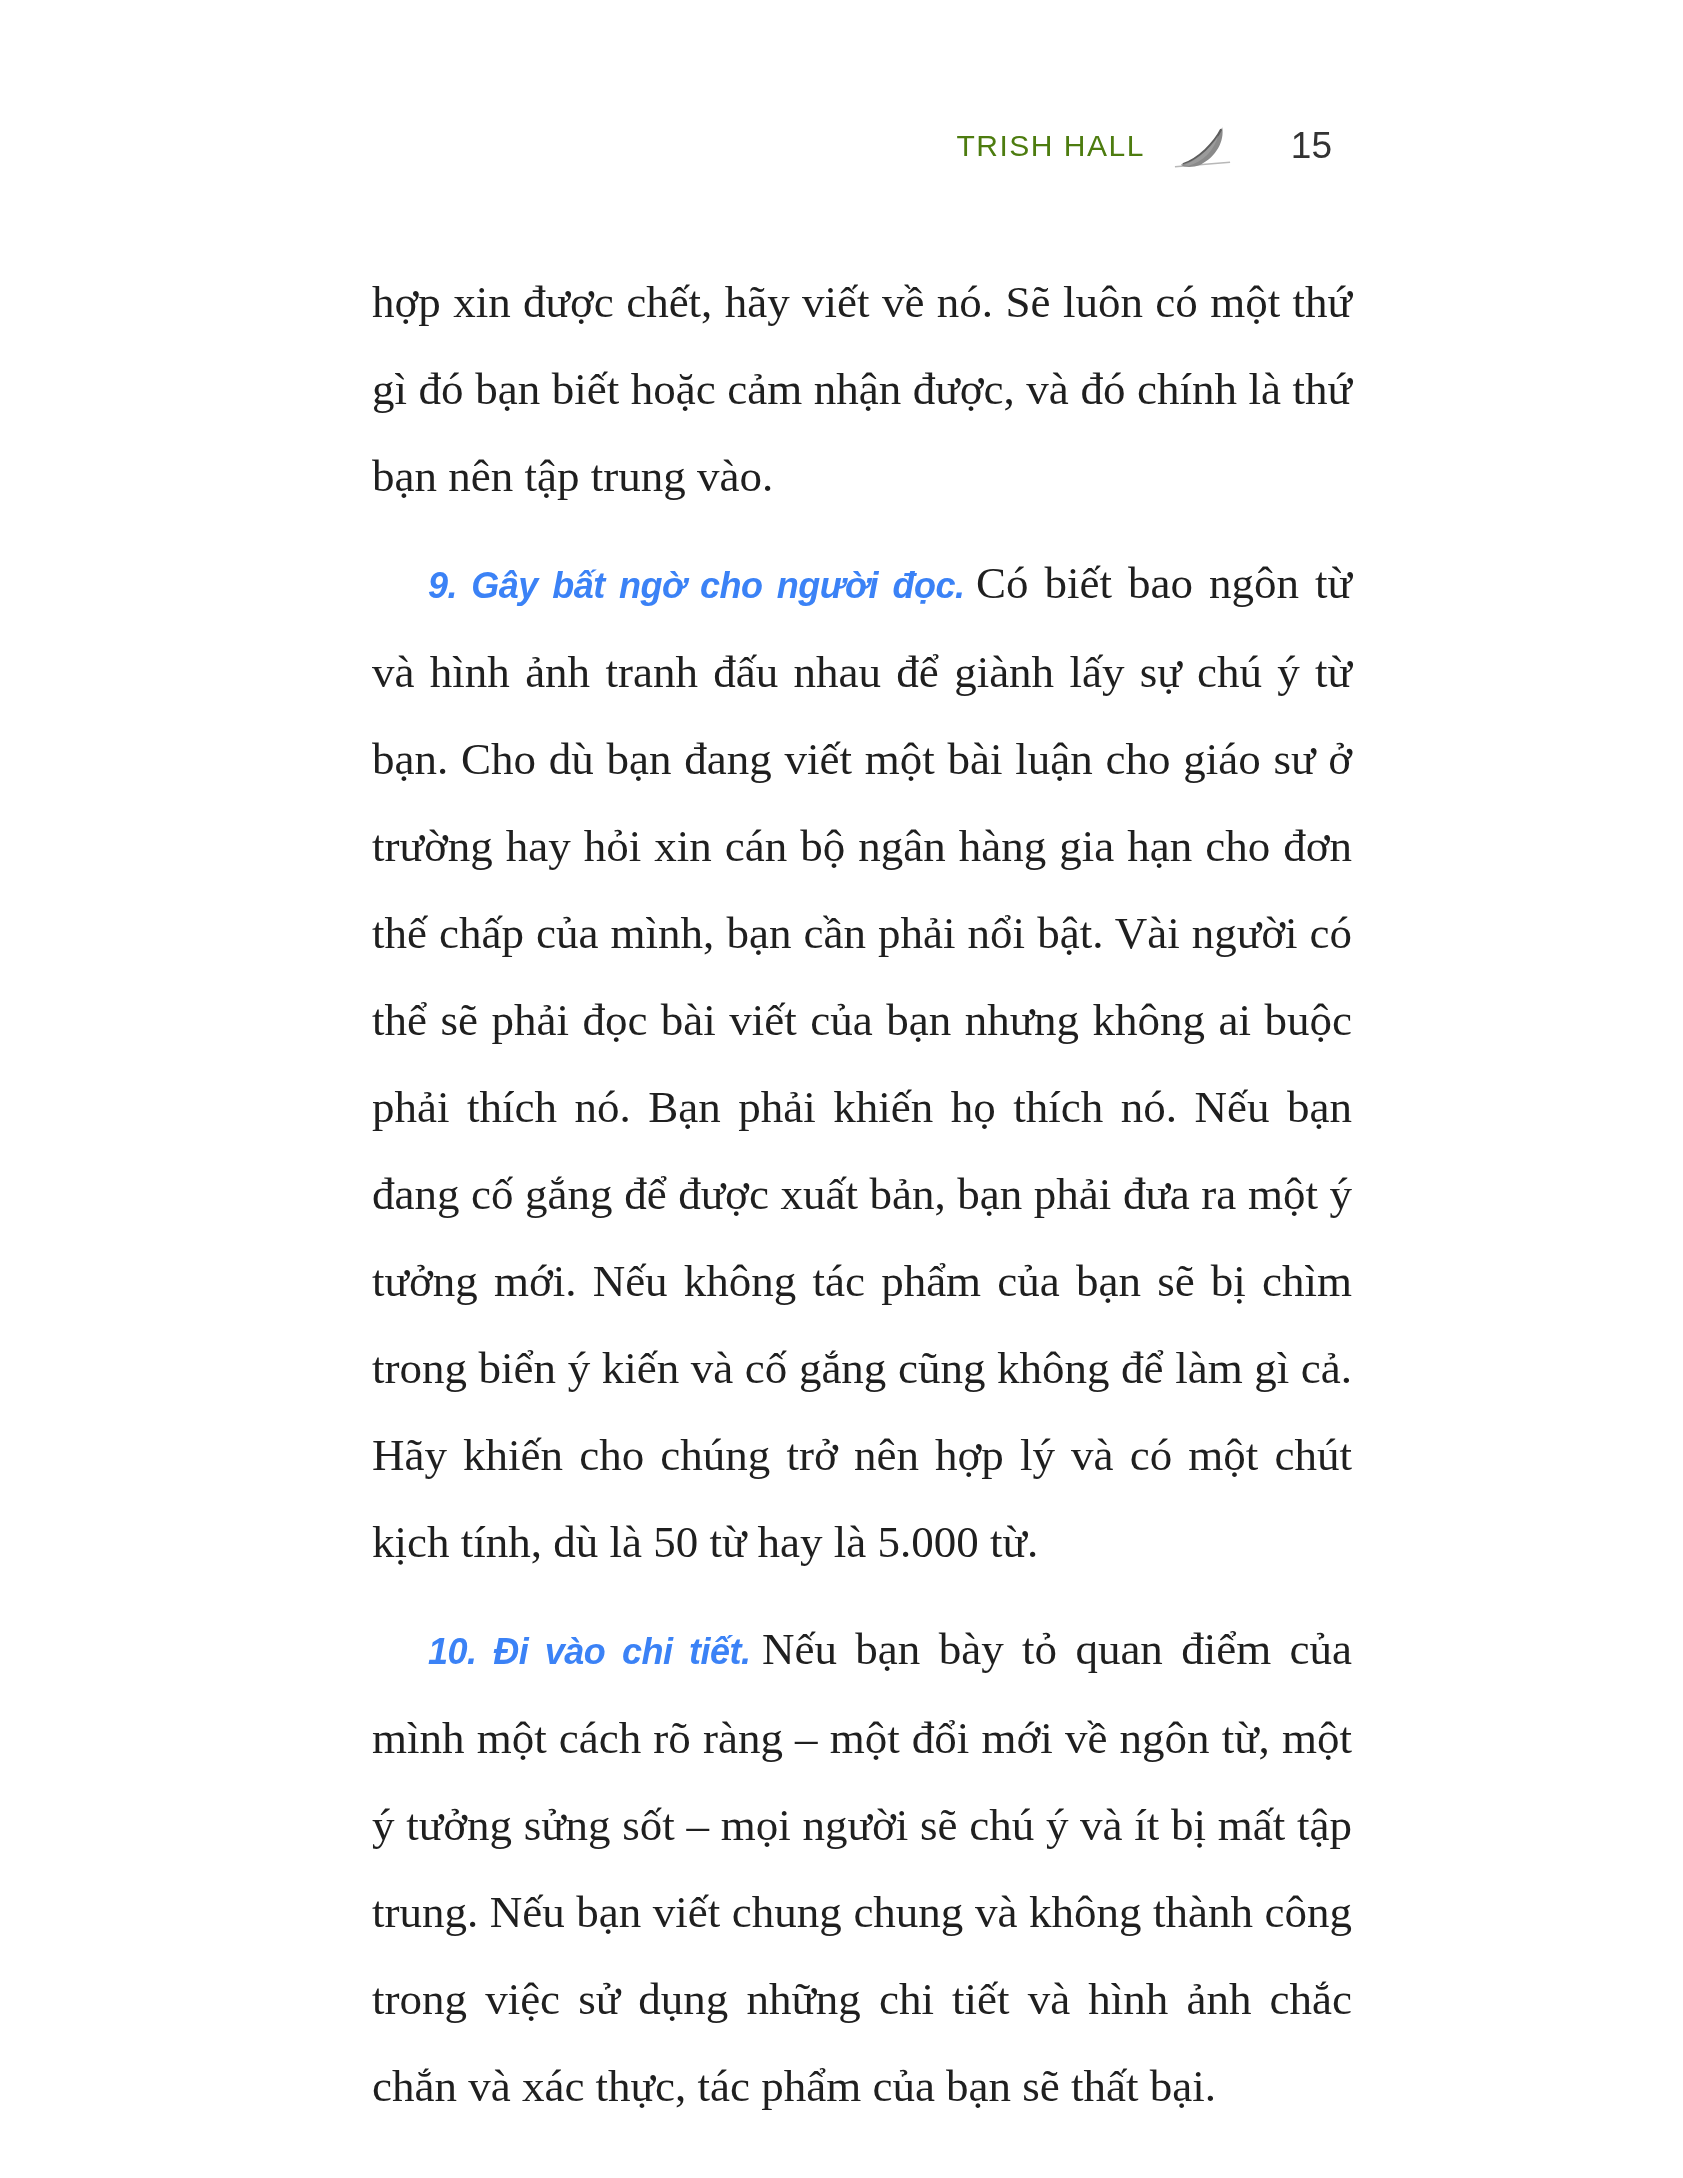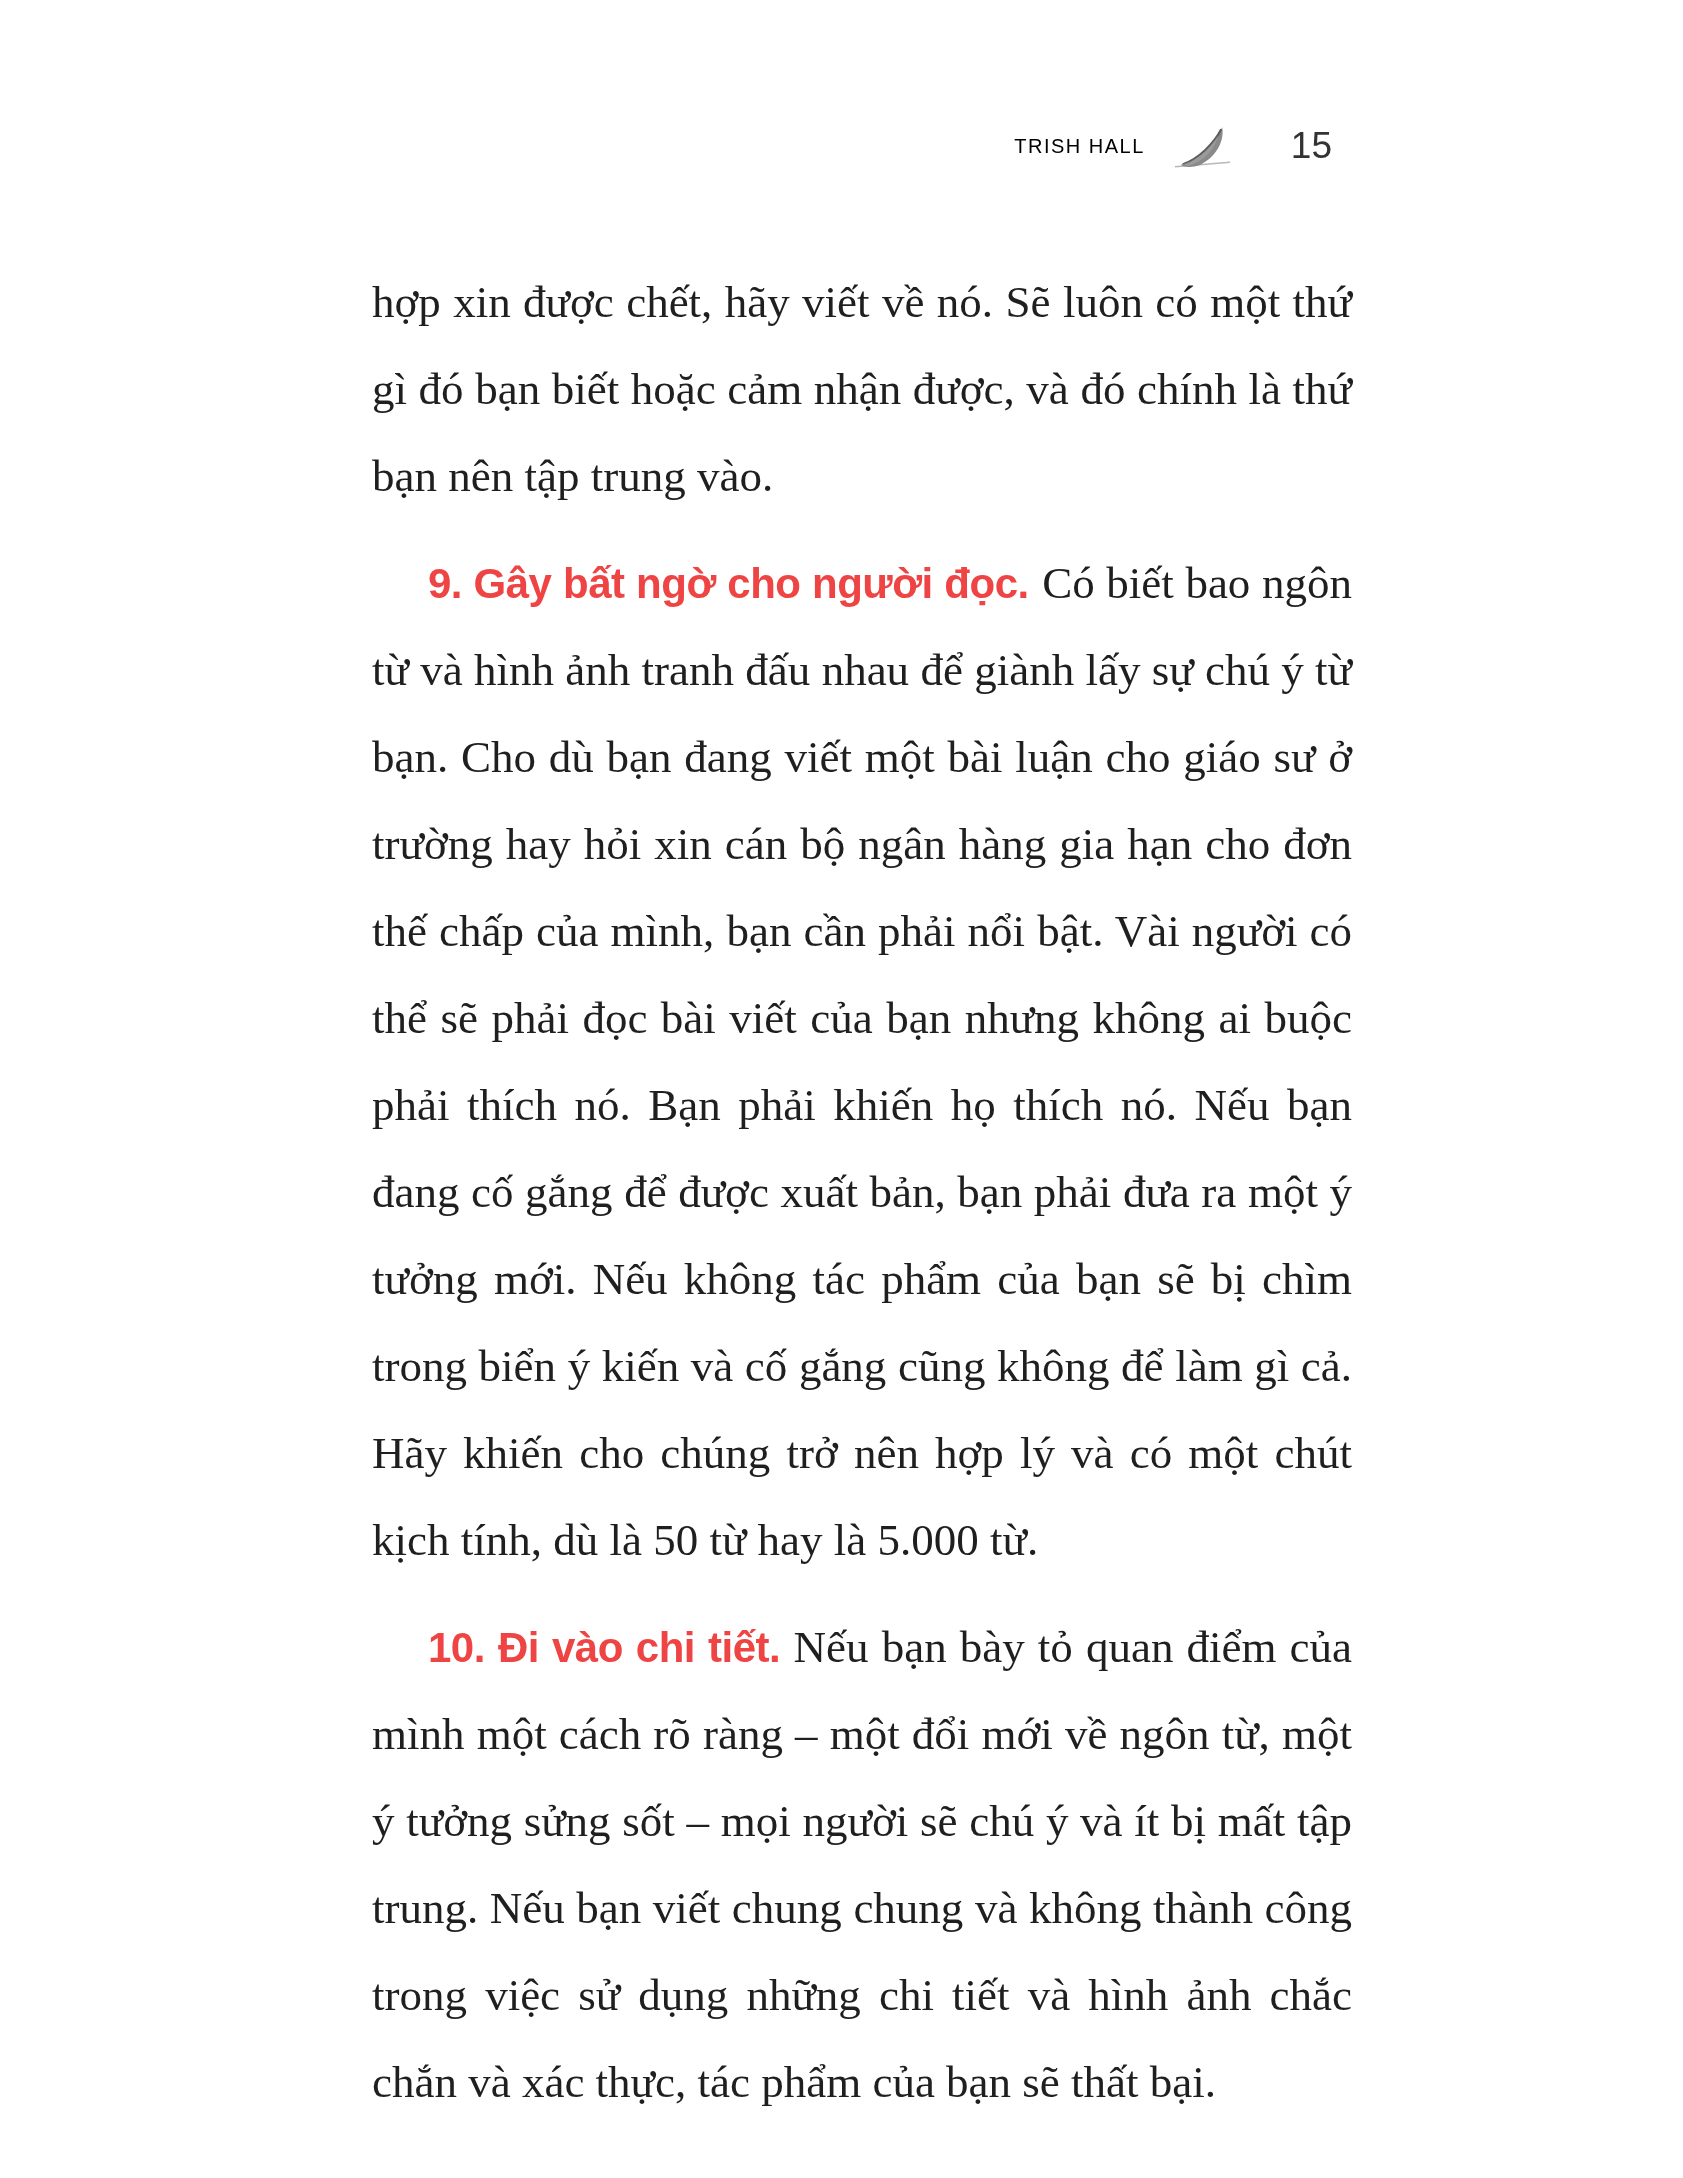--- a/index.html
+++ b/index.html
@@ -20,23 +20,23 @@
     top: 125px;
     left: 0;
     width: 1332px;
     display: flex;
     justify-content: flex-end;
     align-items: center;
     gap: 26px;
   }
   .book-title {
     font-family: "Liberation Sans", sans-serif;
-    font-size: 20px;
+    font-size: 30px;
     font-weight: 500;
-    color: #000000;
+    color: #4d7c0f;
     letter-spacing: 1.5px;
   }
   .quill {
     width: 63px;
     height: 48px;
     flex: 0 0 auto;
     margin-bottom: -6px;
   }
   .page-number {
     font-family: "Liberation Sans", sans-serif;
@@ -59,24 +59,25 @@
   }
   .para + .para {
     margin-top: 20px;
   }
   .para.indent {
     text-indent: 56px;
   }
   .run-in {
     font-family: "Liberation Sans", sans-serif;
     font-weight: 700;
-    font-size: 42px;
-    color: #ef4444;
+    font-size: 36px;
+    color: #3b82f6;
     letter-spacing: -0.5px;
     margin-right: 0.32em;
+    font-style: italic;
   }
 </style>
 </head>
 <body>
 
 <div class="page">
 
   <div class="running-header">
     <span class="book-title">TRISH HALL</span>
     <span class="quill">

